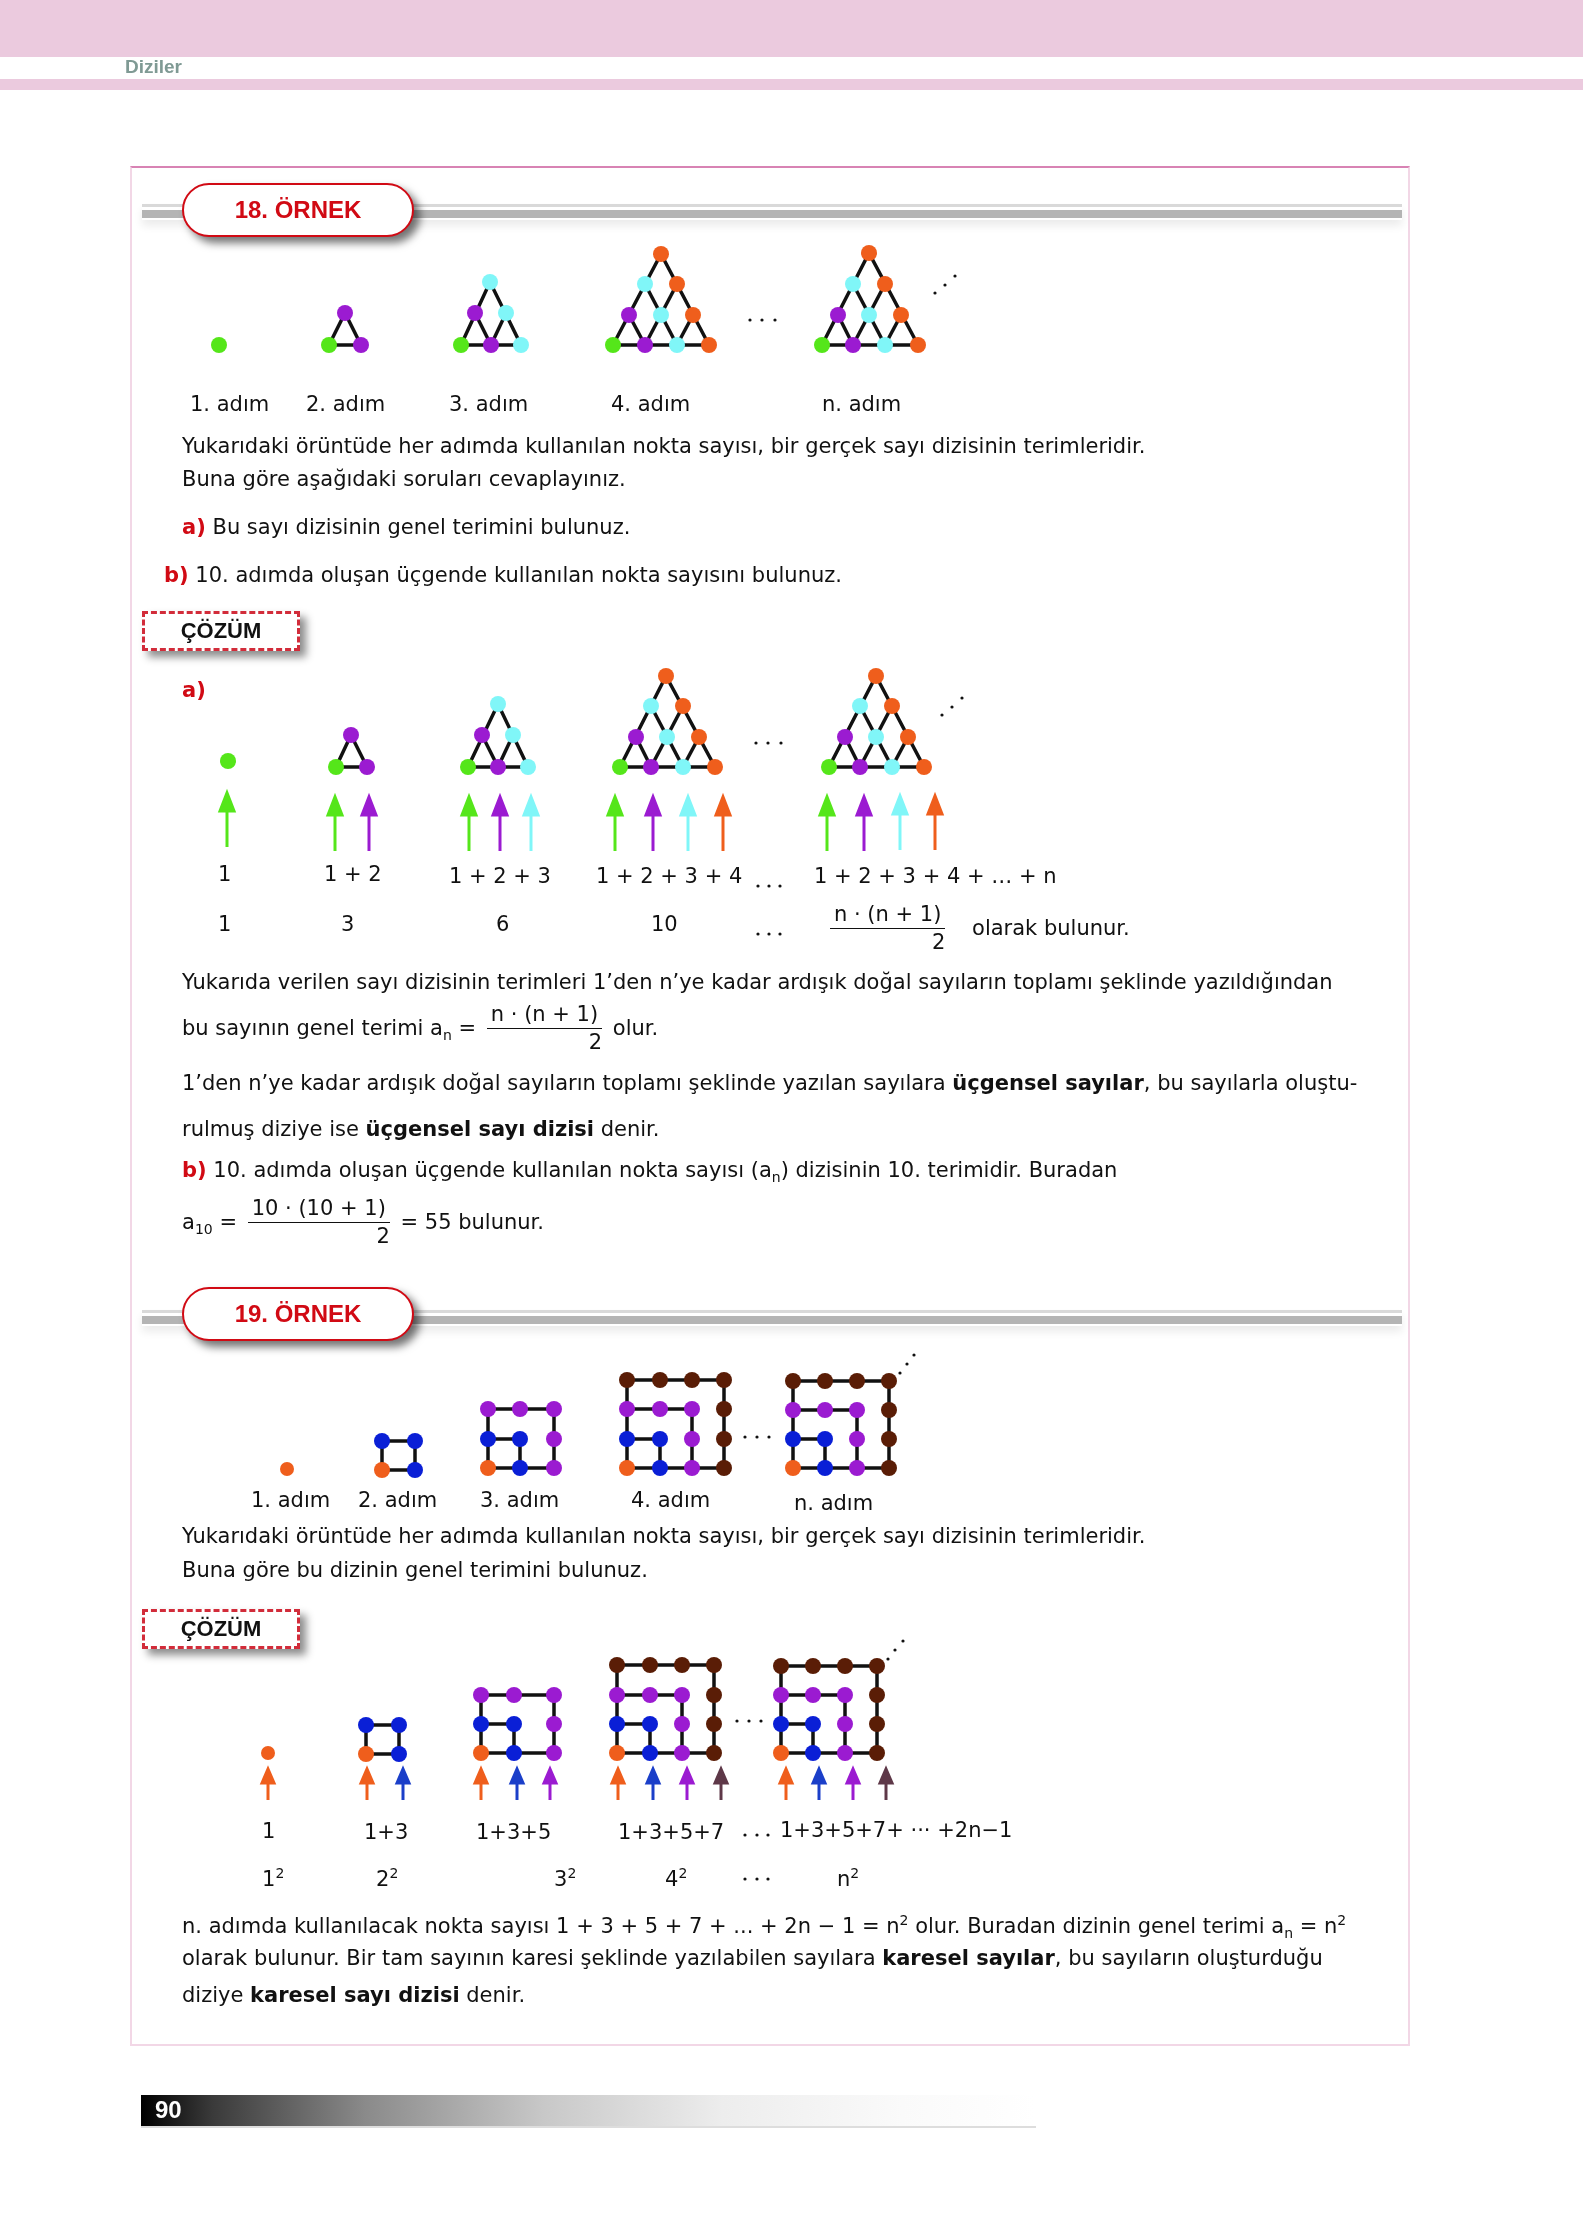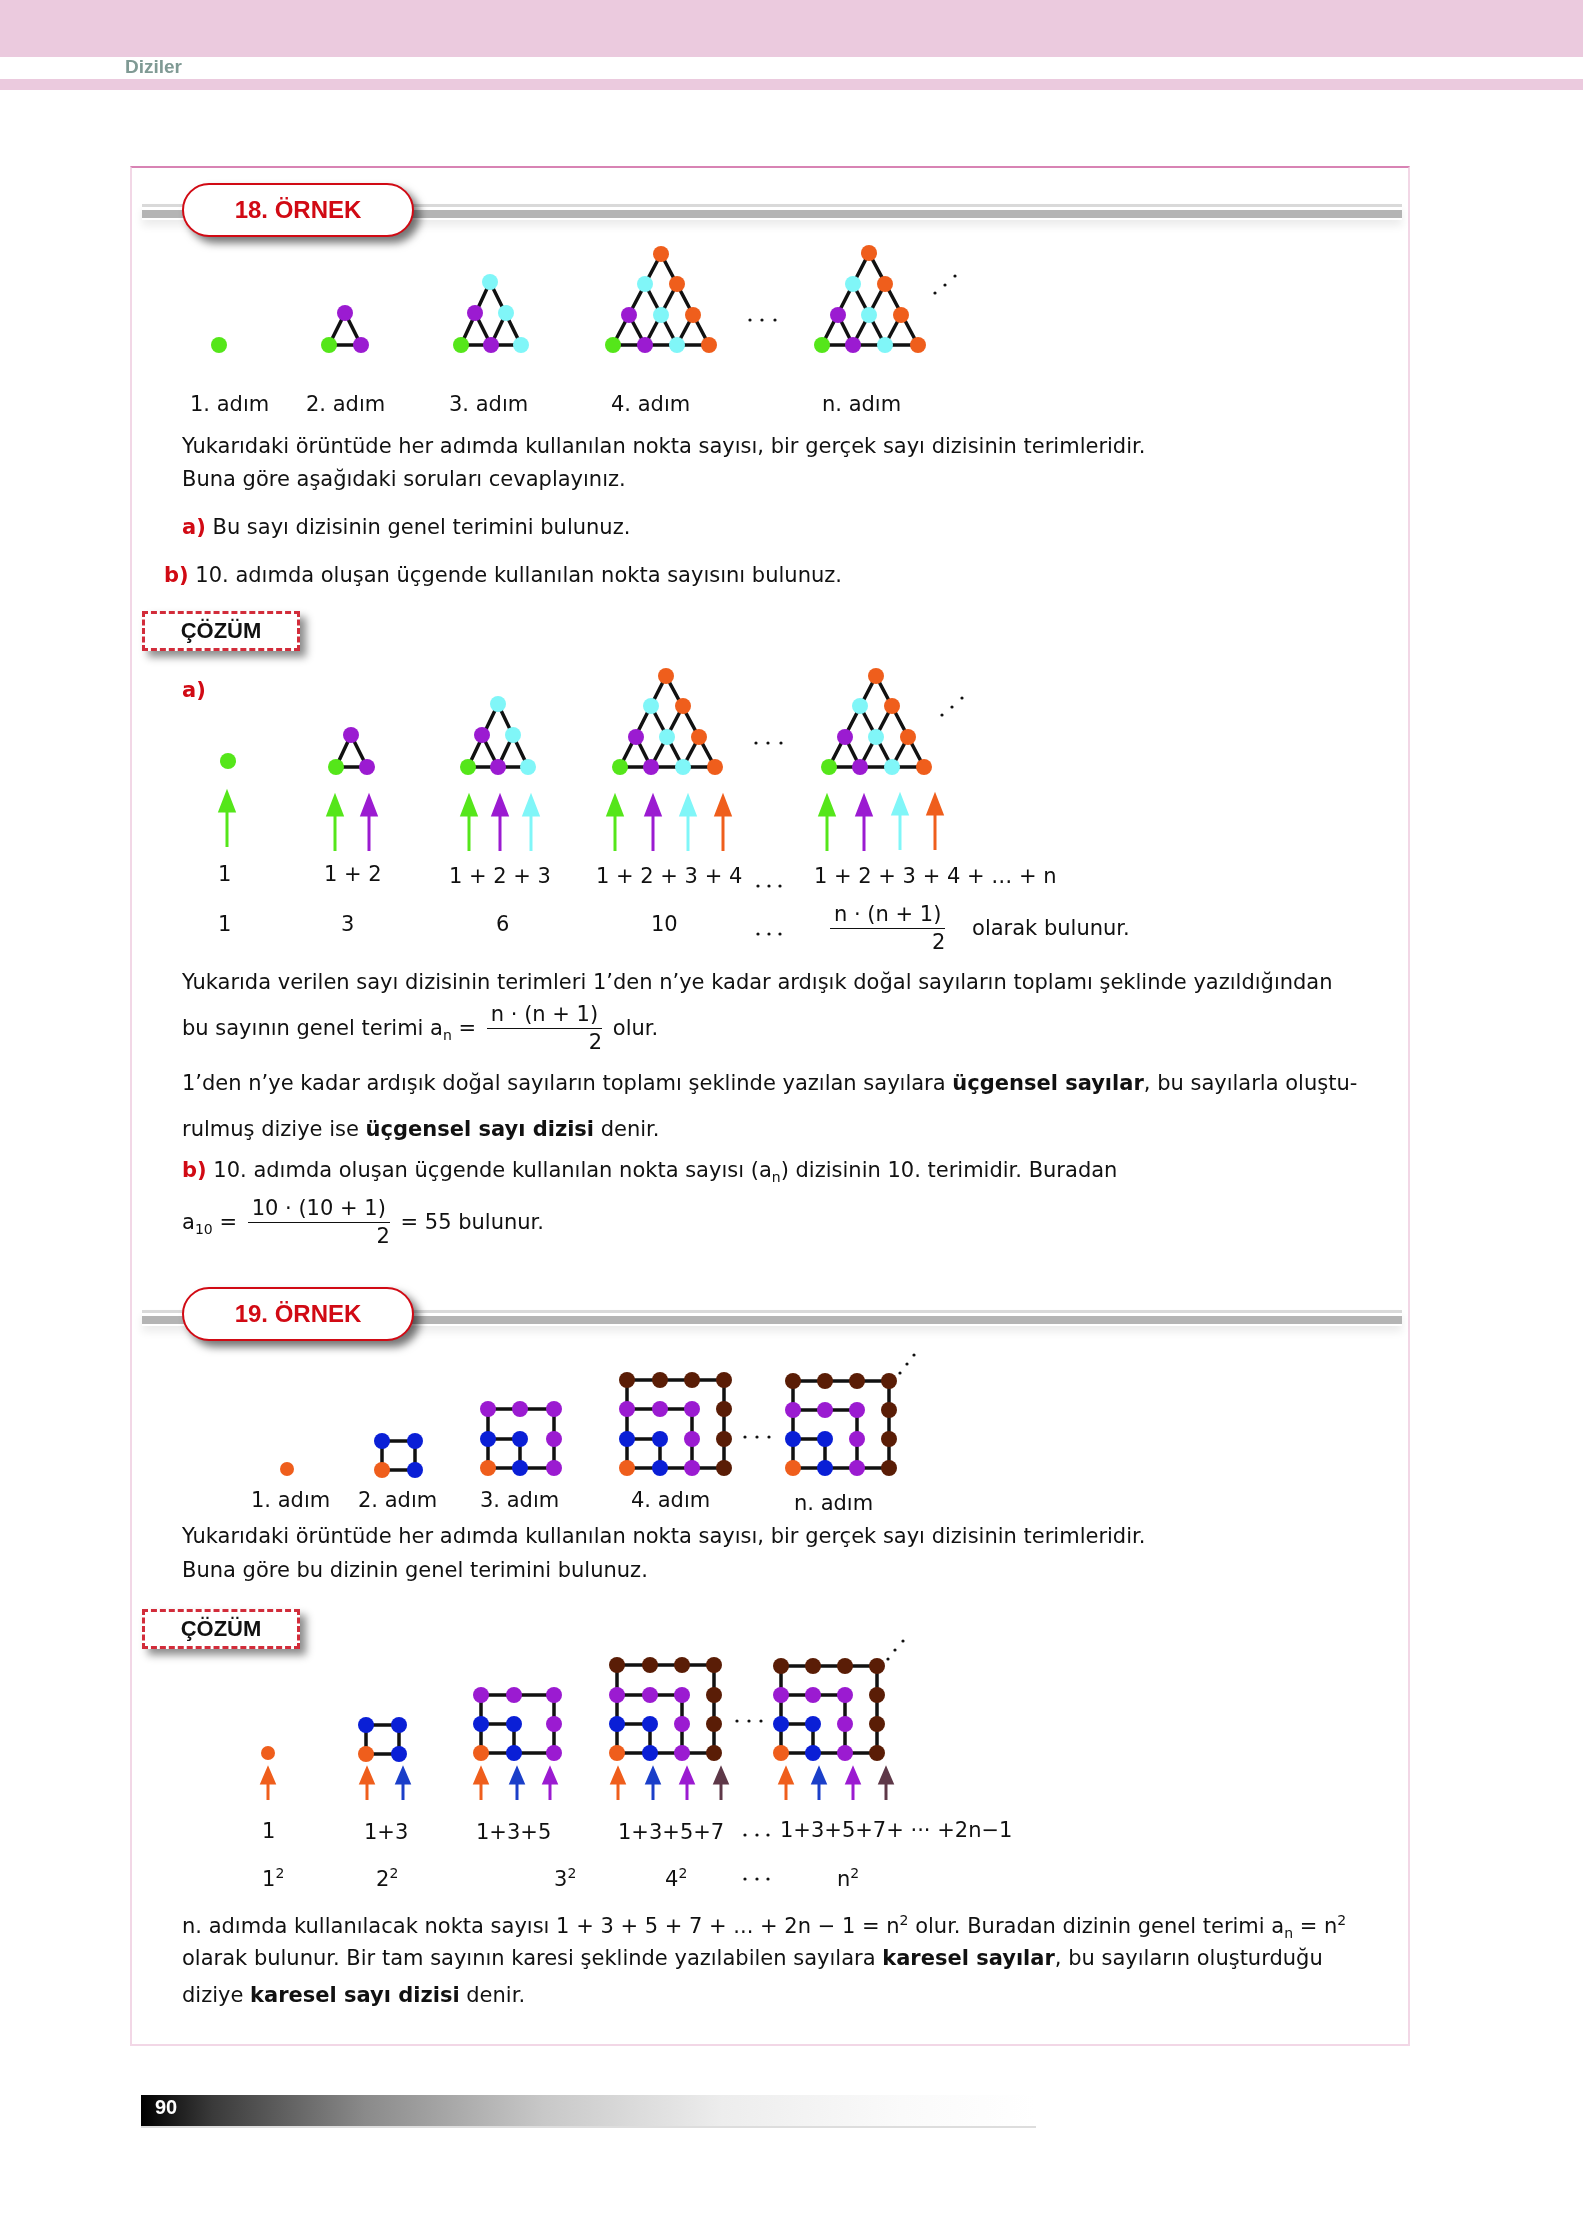--- a/index.html
+++ b/index.html
@@ -15,21 +15,21 @@
   .txt { font-family:"DejaVu Sans", sans-serif; font-size:21px; color:#111; white-space:nowrap; line-height:1; }
   .lbl { font-family:"DejaVu Sans", sans-serif; font-size:21px; color:#111; white-space:nowrap; line-height:1; }
   .red { color:#d10a14; font-weight:bold; }
   b { font-weight:bold; }
   .frac { display:inline-flex; flex-direction:column; align-items:flex-end; vertical-align:middle; margin:0 4px; }
   .frac .num { border-bottom:1.5px solid #111; padding:0 4px 2px; line-height:1.1; }
   .frac .den { padding-top:2px; line-height:1.1; }
   sub { font-size:14px; }
   sup { font-size:14px; }
   .footer-bar { left:141px; top:2095px; width:895px; height:31px; background:linear-gradient(to right, #000 0%, #3a3a3a 8%, #8a8a8a 25%, #c8c8c8 45%, #ededed 65%, #fafafa 85%, #ffffff 100%); border-bottom:2px solid #ddd; }
-  .page-num { left:155px; top:2096px; font-family:"Liberation Sans", sans-serif; font-weight:bold; font-size:20px; color:#ffffff; }
+  .page-num { left:155px; top:2096px; font-family:"Liberation Sans", sans-serif; font-weight:bold; font-size:24px; color:#ffffff; }
   svg { position:absolute; left:0; top:0; overflow:visible; }
 </style>
 </head>
 <body>
 
 <div class="abs band-top"></div>
 <div class="abs band-thin"></div>
 <div class="abs chapter">Diziler</div>
 
 <div class="abs frame"></div>

